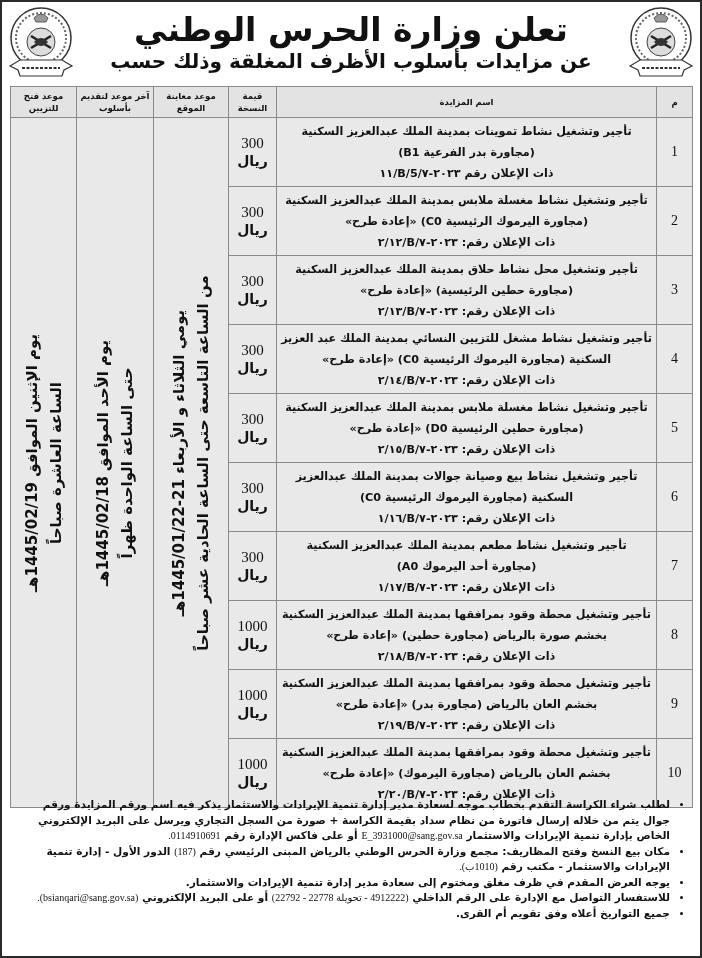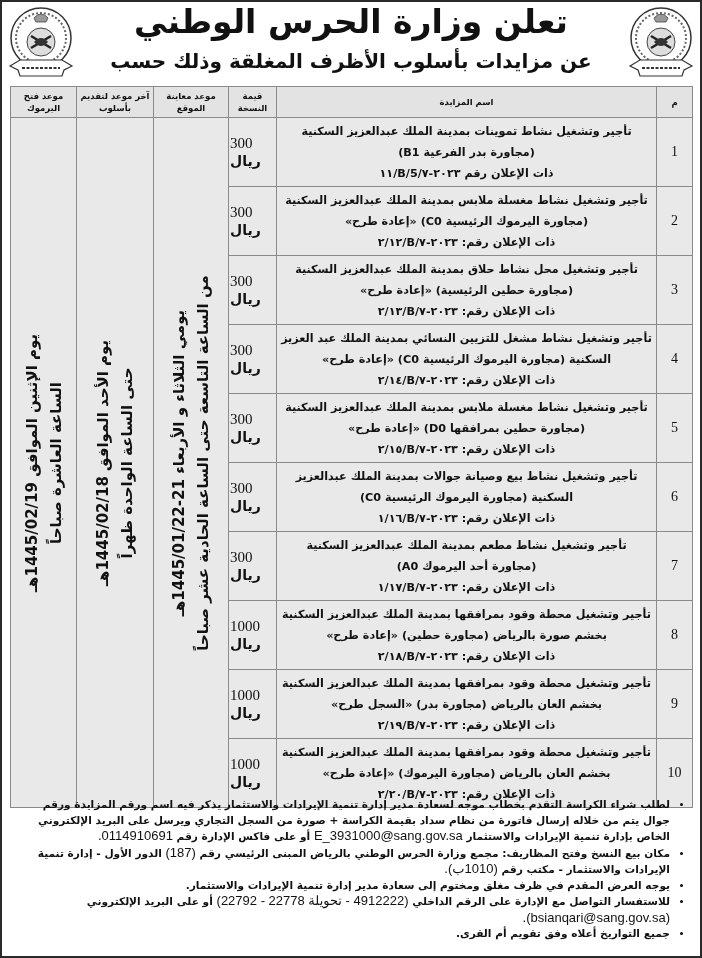--- a/index.html
+++ b/index.html
@@ -1,38 +1,38 @@
 <!DOCTYPE html>
 <html><head>
   <meta charset="utf-8">
   <style>
     html, body { margin: 0; padding: 0; background: #ffffff; }
     body { width: 702px; height: 958px; position: relative; overflow: hidden; font-family: "DejaVu Sans", sans-serif; color: #111; }
     .frame { position: absolute; left: 0; top: 0; width: 698px; height: 954px; border: 2px solid #2a2a2a; background: #fff; }
     .emblem { position: absolute; top: 4px; width: 74px; height: 76px; }
     .emblem.left { left: 4px; }
     .emblem.right { right: 4px; }
-    .title { position: absolute; top: 0px; left: 90px; right: 90px; text-align: center; font-size: 33px; font-weight: bold; line-height: 44px; direction: rtl; letter-spacing: 0; }
+    .title { position: absolute; top: 8px; left: 90px; right: 90px; text-align: center; font-size: 33px; font-weight: bold; line-height: 44px; direction: rtl; letter-spacing: 0; }
     .subtitle { position: absolute; top: 44px; left: 88px; right: 88px; text-align: center; font-size: 20px; font-weight: bold; line-height: 34px; direction: rtl; }
     table.auction { position: absolute; left: 10px; top: 86px; width: 682px; border-collapse: collapse; direction: rtl; table-layout: fixed; }
     table.auction th, table.auction td { border: 1px solid #8a8a8a; }
     table.auction th { background: #e3e3e3; font-size: 8.5px; font-weight: bold; line-height: 12px; height: 30px; padding: 0; text-align: center; }
     table.auction td { background: #e9e9ea; }
     td.num { text-align: center; font-family: "Liberation Serif", serif; font-size: 14px; }
     td.name { text-align: center; font-size: 11.2px; font-weight: bold; line-height: 21px; padding: 1px 4px; height: 66px; }
-    td.price { text-align: left; font-size: 13px; line-height: 18px; }
+    td.price { text-align: center; font-size: 13px; line-height: 18px; }
     td.price .amt { font-family: "Liberation Serif", serif; font-size: 15px; display: block; }
     td.price .cur { font-weight: bold; font-size: 14px; display: block; }
     td.vert { position: relative; padding: 0; vertical-align: middle; }
     .vtext { position: absolute; left: 50%; top: 50%; transform: translate(-50%, -50%) rotate(-90deg); white-space: nowrap; text-align: center; font-size: 15px; font-weight: bold; line-height: 24px; direction: rtl; }
     .notes { position: absolute; left: 14px; right: 14px; top: 797px; direction: rtl; font-size: 10.6px; font-weight: bold; line-height: 15.5px; }
     .notes ul { margin: 0; padding: 0 18px 0 0; }
     .notes li { margin: 0; padding: 0; }
     .notes li::marker { font-size: 10px; }
-    .big { font-family: Liberation Sans, sans-serif; font-size: 13px; font-weight: normal; }
+    .big { font-family: Liberation Serif, serif; font-size: 10px; font-weight: normal; }
   </style>
 </head>
 <body>
 
 <div class="frame"></div>
 
 <svg class="emblem left" viewBox="0 0 74 76">
   <circle cx="37" cy="34" r="30" fill="#fff" stroke="#333" stroke-width="1.5"></circle>
   <circle cx="37" cy="34" r="25" fill="none" stroke="#666" stroke-width="2" stroke-dasharray="2 2"></circle>
   <circle cx="37" cy="38" r="14" fill="#ddd" stroke="#444" stroke-width="1"></circle>
@@ -65,21 +65,21 @@
     <col style="width:77px">
     <col style="width:66px">
   </colgroup>
   <thead>
     <tr>
       <th><span>م</span></th>
       <th><span>اسم المزايدة</span></th>
       <th><span>قيمة</span><br><span>النسخة</span></th>
       <th><span>موعد معاينة</span><br><span>الموقع</span></th>
       <th><span>آخر موعد لتقديم</span><br><span>بأسلوب</span></th>
-      <th><span>موعد فتح</span><br><span>اليرموك</span></th>
+      <th><span>موعد فتح</span><br><span>للتزيين</span></th>
     </tr>
   </thead>
   <tbody>
     <tr>
       <td class="num">1</td>
       <td class="name"><span>تأجير وتشغيل نشاط تموينات بمدينة الملك عبدالعزيز السكنية</span><br><span>(مجاورة بدر الفرعية B1)</span><br><span>ذات الإعلان رقم ٢٠٢٣-٧/B/5/١١</span></td>
       <td class="price">
           <span class="amt">300</span>
           <span class="cur">ريال</span>
         </td>
@@ -112,21 +112,21 @@
     <tr>
       <td class="num">4</td>
       <td class="name"><span>تأجير وتشغيل نشاط مشغل للتزيين النسائي بمدينة الملك عبد العزيز</span><br><span>السكنية (مجاورة اليرموك الرئيسية C0) «إعادة طرح»</span><br><span>ذات الإعلان رقم: ٢٠٢٣-٧/B/٢/١٤</span></td>
       <td class="price">
           <span class="amt">300</span>
           <span class="cur">ريال</span>
         </td>
     </tr>
     <tr>
       <td class="num">5</td>
-      <td class="name"><span>تأجير وتشغيل نشاط مغسلة ملابس بمدينة الملك عبدالعزيز السكنية</span><br><span>(مجاورة حطين بمرافقها D0) «إعادة طرح»</span><br><span>ذات الإعلان رقم: ٢٠٢٣-٧/B/٢/١٥</span></td>
+      <td class="name"><span>تأجير وتشغيل نشاط مغسلة ملابس بمدينة الملك عبدالعزيز السكنية</span><br><span>(مجاورة حطين الرئيسية D0) «إعادة طرح»</span><br><span>ذات الإعلان رقم: ٢٠٢٣-٧/B/٢/١٥</span></td>
       <td class="price">
           <span class="amt">300</span>
           <span class="cur">ريال</span>
         </td>
     </tr>
     <tr>
       <td class="num">6</td>
       <td class="name"><span>تأجير وتشغيل نشاط بيع وصيانة جوالات بمدينة الملك عبدالعزيز</span><br><span>السكنية (مجاورة اليرموك الرئيسية C0)</span><br><span>ذات الإعلان رقم: ٢٠٢٣-٧/B/١/١٦</span></td>
       <td class="price">
           <span class="amt">300</span>
@@ -144,21 +144,21 @@
     <tr>
       <td class="num">8</td>
       <td class="name"><span>تأجير وتشغيل محطة وقود بمرافقها بمدينة الملك عبدالعزيز السكنية</span><br><span>بخشم صورة بالرياض (مجاورة حطين) «إعادة طرح»</span><br><span>ذات الإعلان رقم: ٢٠٢٣-٧/B/٢/١٨</span></td>
       <td class="price">
           <span class="amt">1000</span>
           <span class="cur">ريال</span>
         </td>
     </tr>
     <tr>
       <td class="num">9</td>
-      <td class="name"><span>تأجير وتشغيل محطة وقود بمرافقها بمدينة الملك عبدالعزيز السكنية</span><br><span>بخشم العان بالرياض (مجاورة بدر) «السجل طرح»</span><br><span>ذات الإعلان رقم: ٢٠٢٣-٧/B/٢/١٩</span></td>
+      <td class="name"><span>تأجير وتشغيل محطة وقود بمرافقها بمدينة الملك عبدالعزيز السكنية</span><br><span>بخشم العان بالرياض (مجاورة بدر) «إعادة طرح»</span><br><span>ذات الإعلان رقم: ٢٠٢٣-٧/B/٢/١٩</span></td>
       <td class="price">
           <span class="amt">1000</span>
           <span class="cur">ريال</span>
         </td>
     </tr>
     <tr>
       <td class="num">10</td>
       <td class="name"><span>تأجير وتشغيل محطة وقود بمرافقها بمدينة الملك عبدالعزيز السكنية</span><br><span>بخشم العان بالرياض (مجاورة اليرموك) «إعادة طرح»</span><br><span>ذات الإعلان رقم: ٢٠٢٣-٧/B/٢/٢٠</span></td>
       <td class="price">
           <span class="amt">1000</span>

